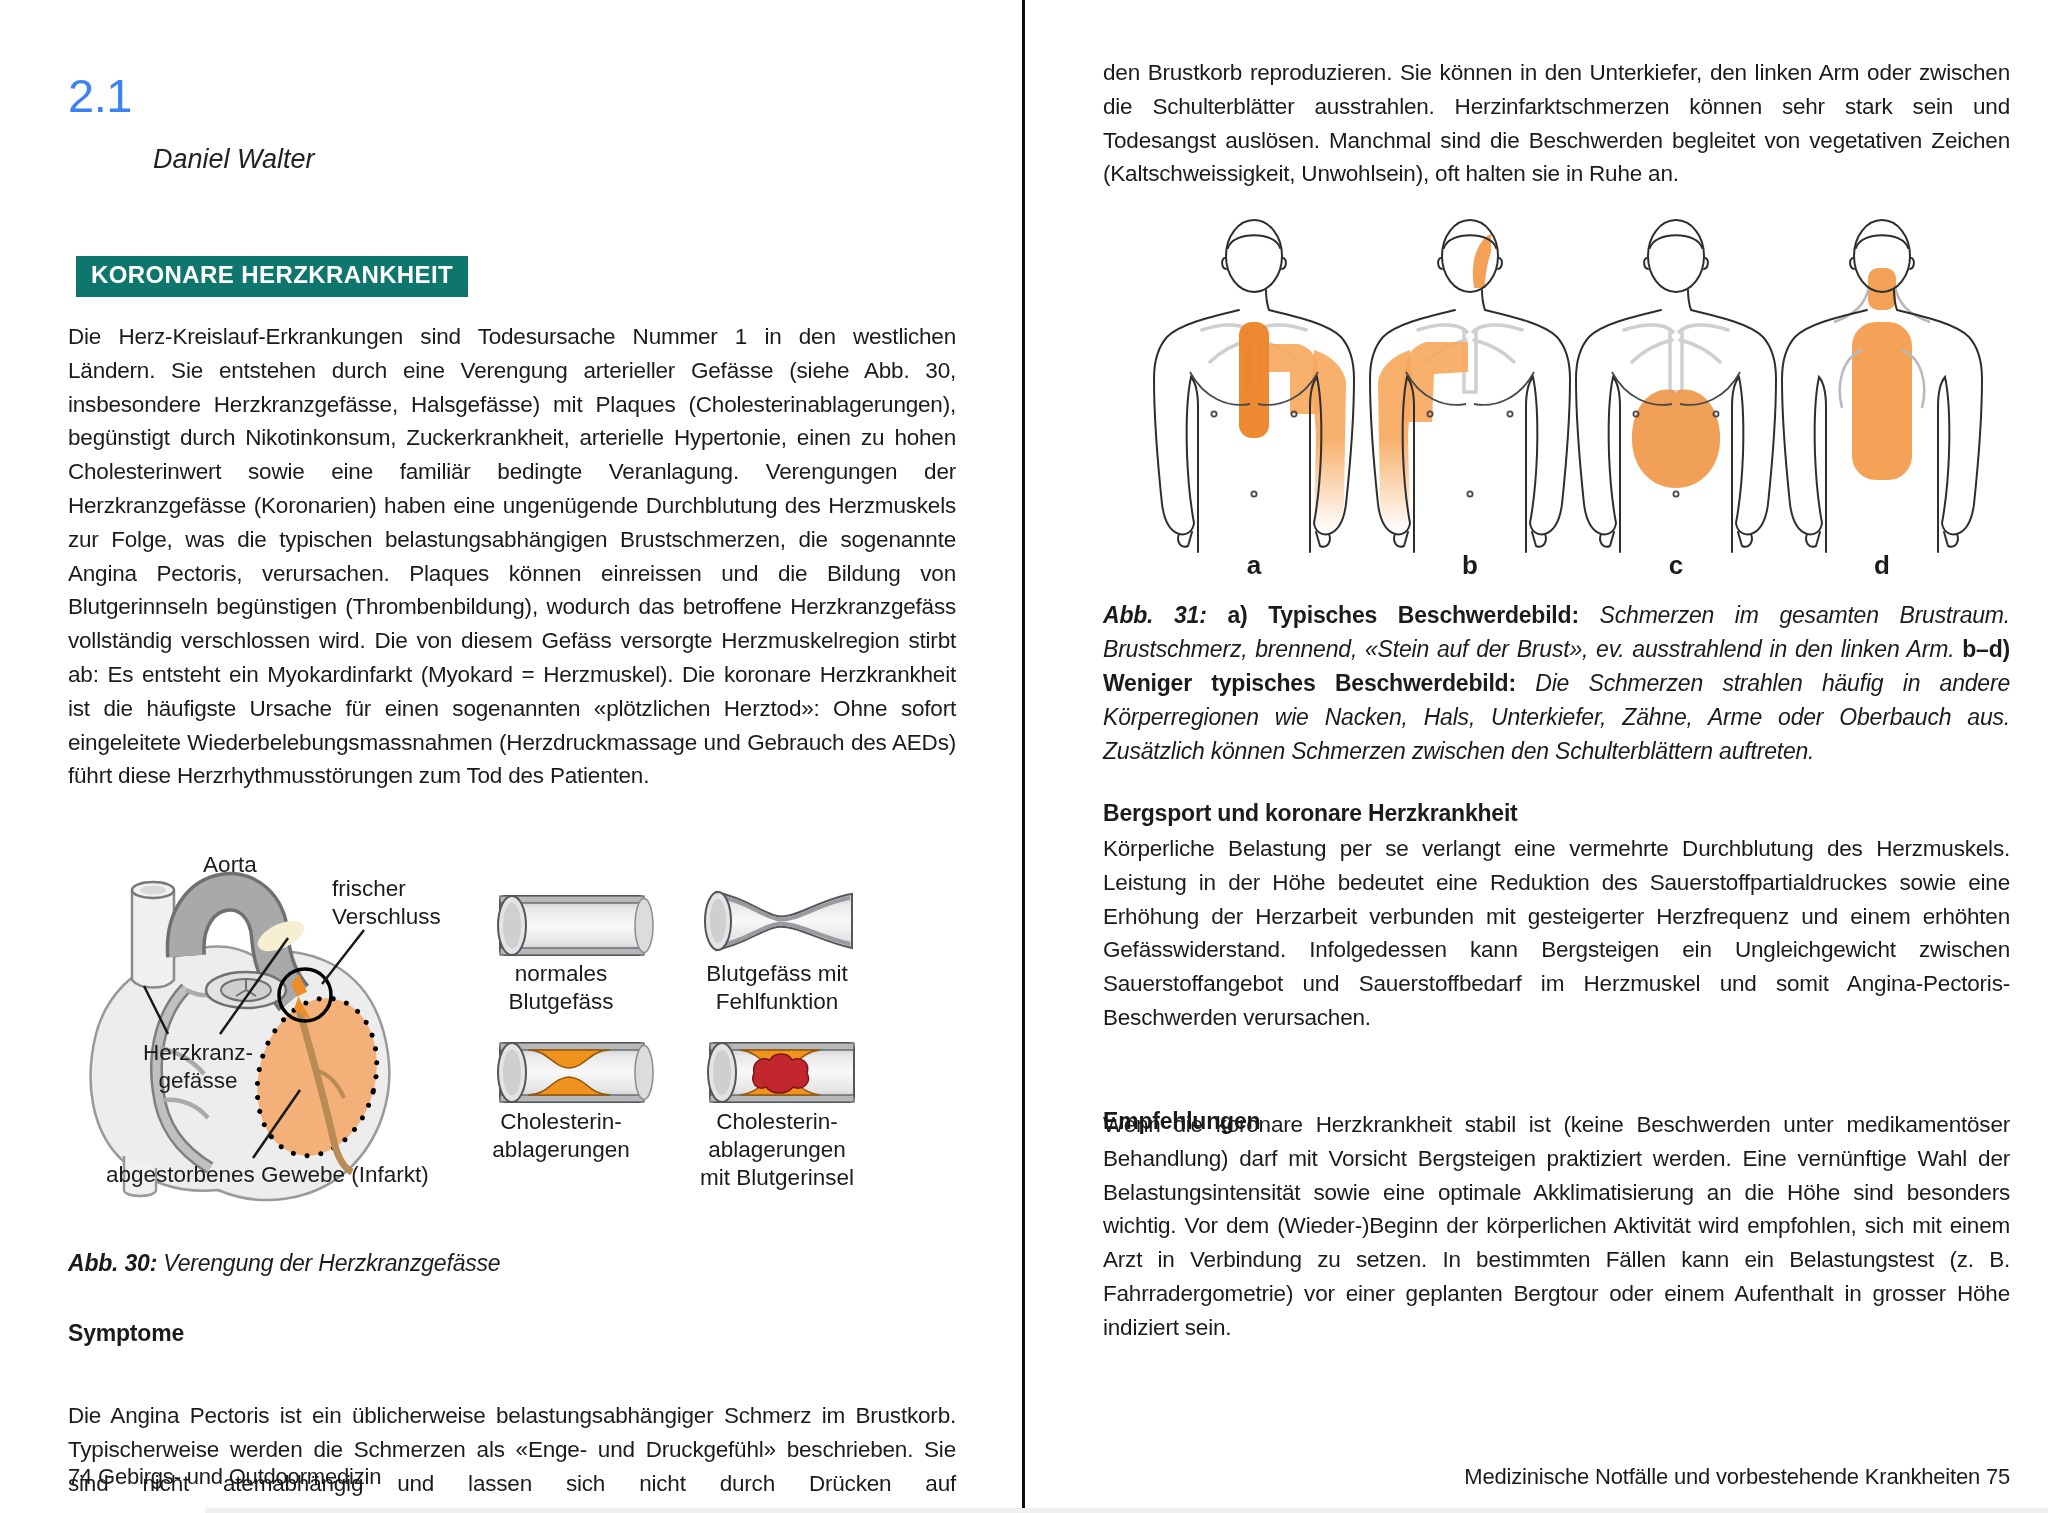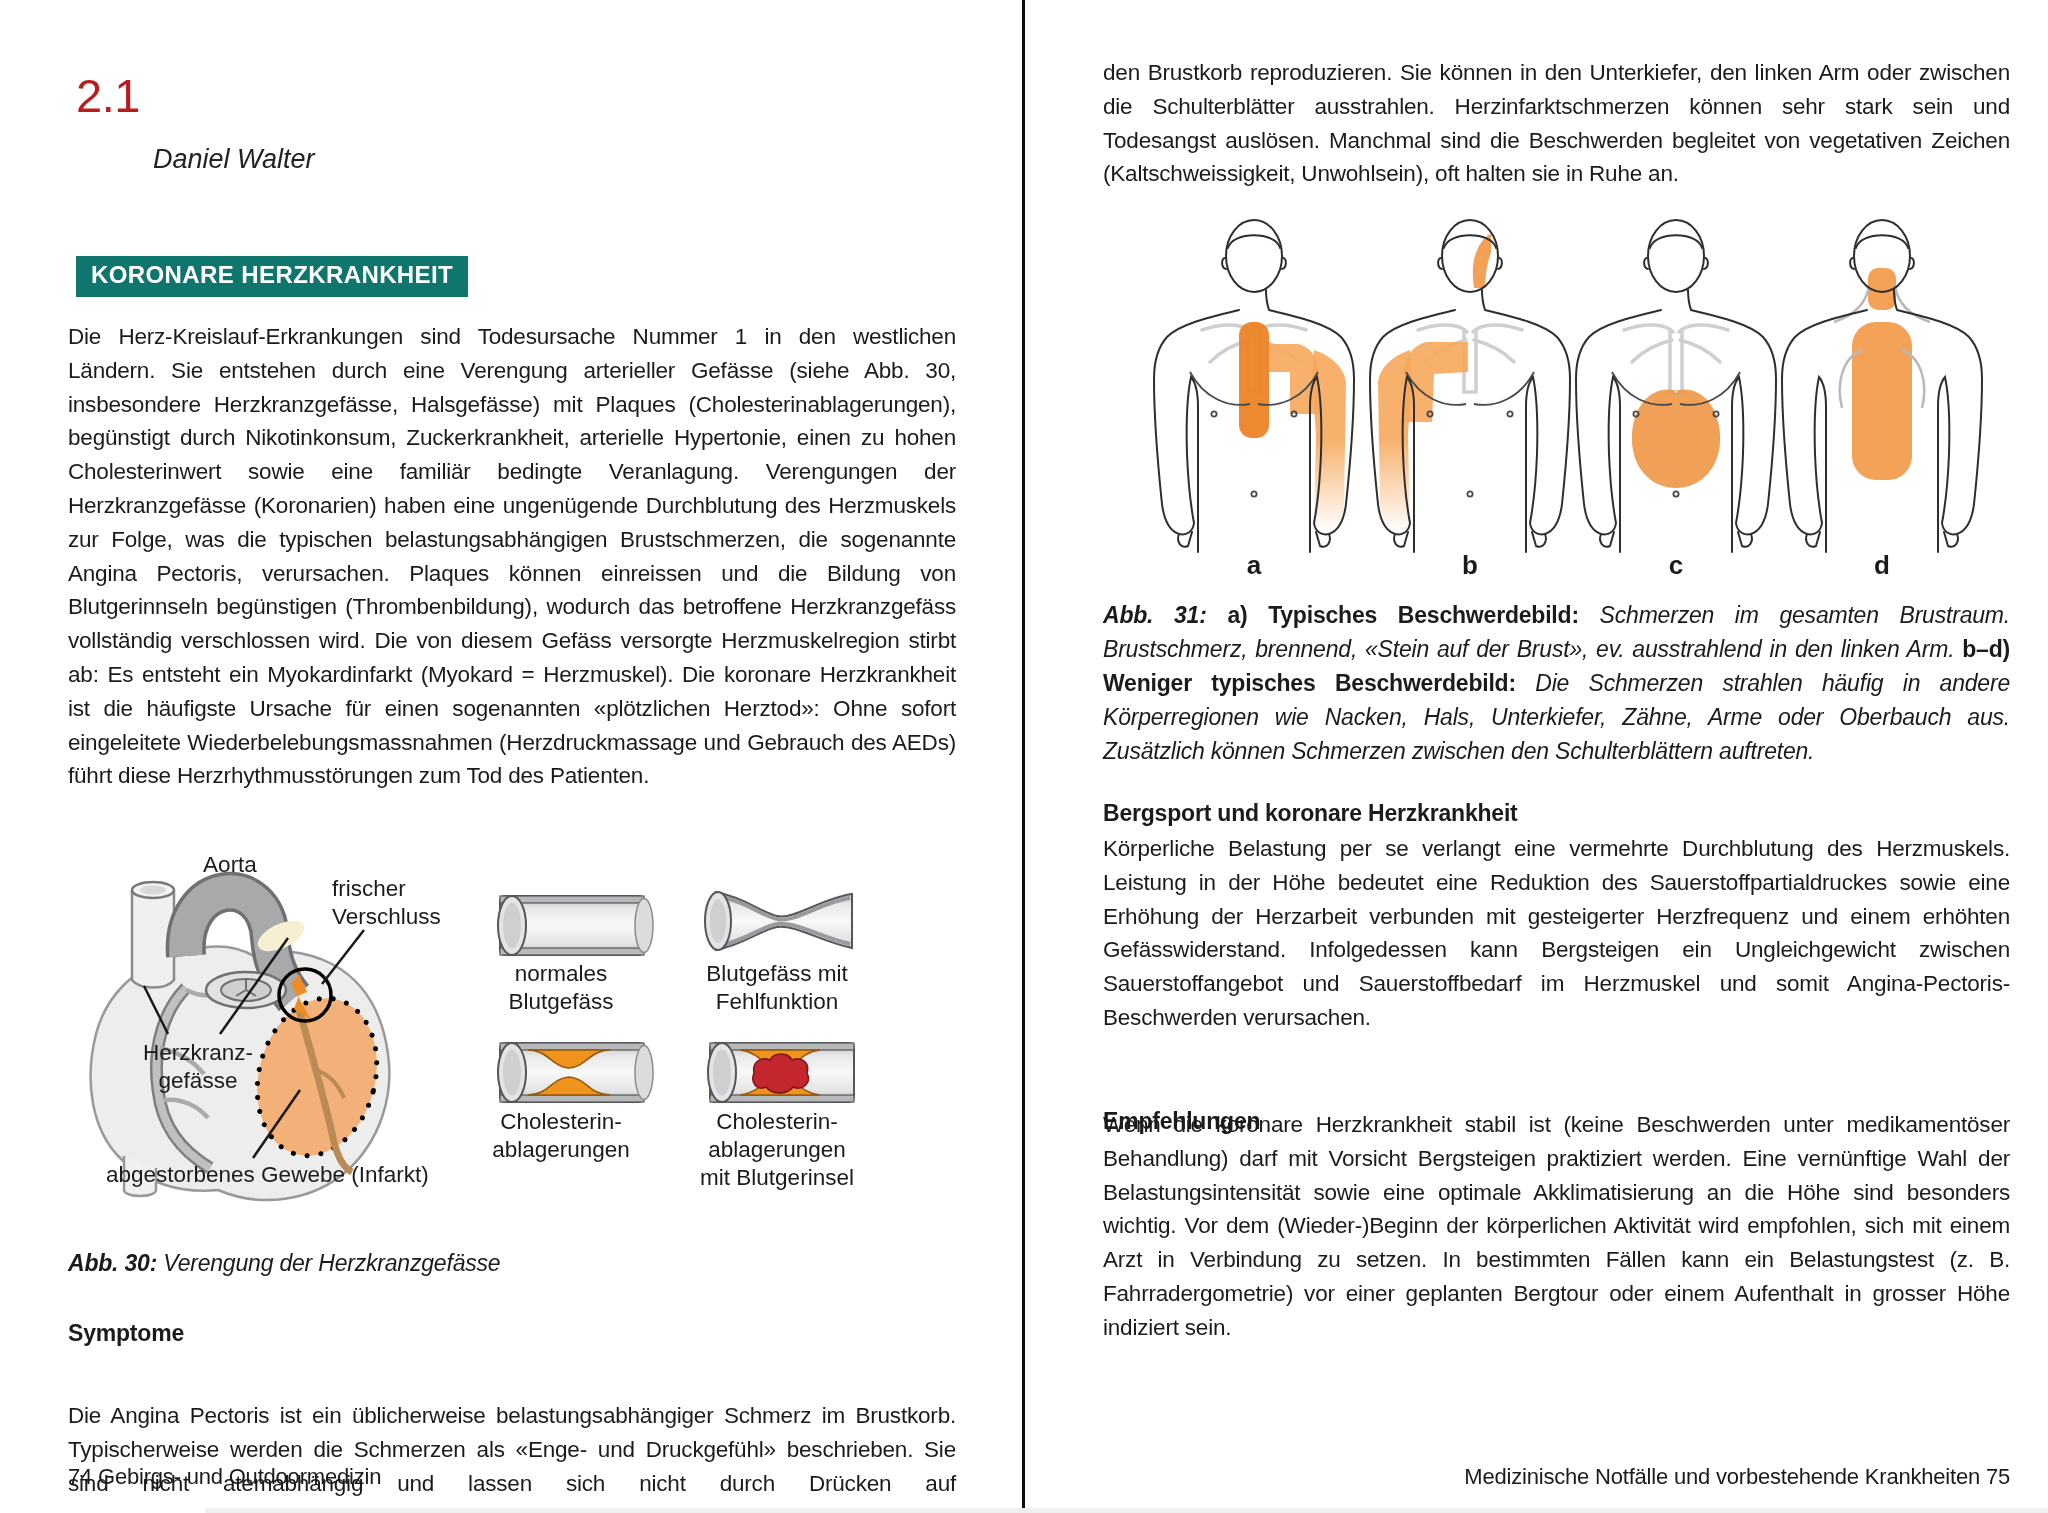--- a/index.html
+++ b/index.html
@@ -33,21 +33,21 @@
 <body>
 
 <div class="spread">
 
   <div class="abs divider" style="left:1022px;top:0;width:3px;height:1513px;"></div>
 
   <div class="abs scanline" style="left:205px;bottom:0;width:1843px;height:5px;"></div>
 
   <div>
 
-    <div class="abs title-row" style="left:68px;top:68px;color:#b91c1c;margin-left:8px;">
+    <div class="abs title-row" style="left:68px;top:68px;color:#3b82f6;">
       <span>2.1</span>
     </div>
 
     <div class="abs author" style="left:153px;top:132px;">Daniel Walter</div>
 
     <div class="abs badge" style="left:76px;top:256px;background:#0f766e;text-align:right;">KORONARE HERZKRANKHEIT</div>
 
     <p class="abs just" style="left:68px;top:320px;width:888px;">Die Herz-Kreislauf-Erkrankungen sind Todesursache Nummer 1 in den westlichen Ländern. Sie entstehen durch eine Verengung arterieller Gefässe (siehe Abb. 30, insbesondere Herzkranzgefässe, Halsgefässe) mit Plaques (Cholesterinablagerungen), begünstigt durch Nikotinkonsum, Zuckerkrankheit, arterielle Hypertonie, einen zu hohen Cholesterinwert sowie eine familiär bedingte Veranlagung. Verengungen der Herzkranzgefässe (Koronarien) haben eine ungenügende Durchblutung des Herzmuskels zur Folge, was die typischen belastungsabhängigen Brustschmerzen, die sogenannte Angina Pectoris, verursachen. Plaques können einreissen und die Bildung von Blutgerinnseln begünstigen (Thrombenbildung), wodurch das betroffene Herzkranzgefäss vollständig verschlossen wird. Die von diesem Gefäss versorgte Herzmuskelregion stirbt ab: Es entsteht ein Myokardinfarkt (Myokard = Herzmuskel). Die koronare Herzkrankheit ist die häufigste Ursache für einen sogenannten «plötzlichen Herztod»: Ohne sofort eingeleitete Wiederbelebungsmassnahmen (Herzdruckmassage und Gebrauch des AEDs) führt diese Herzrhythmusstörungen zum Tod des Patienten.</p>
 
     <svg class="abs" style="left:68px;top:838px;" width="888" height="392" viewBox="0 0 888 392">

